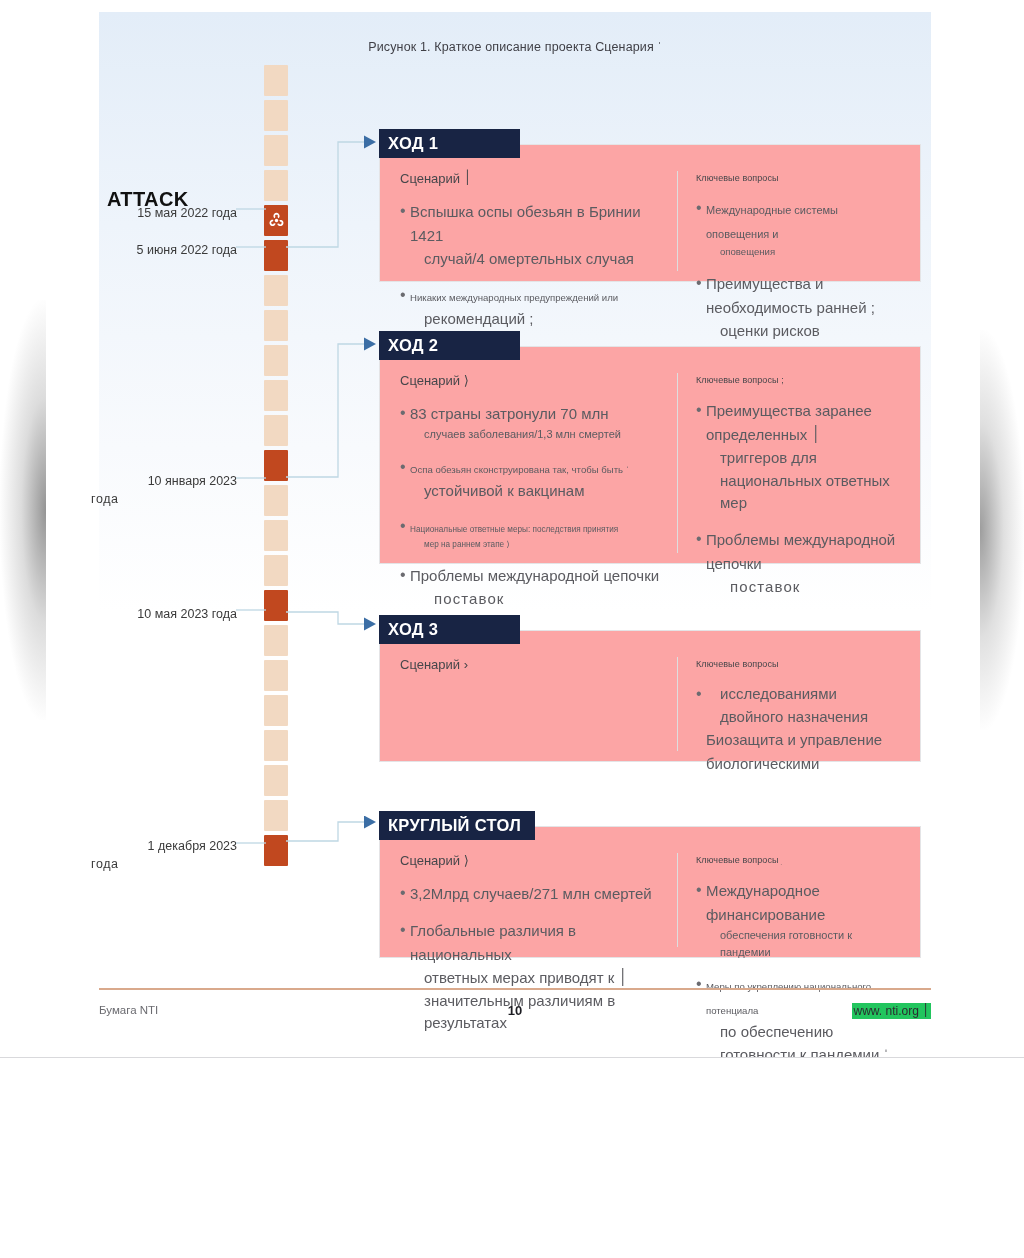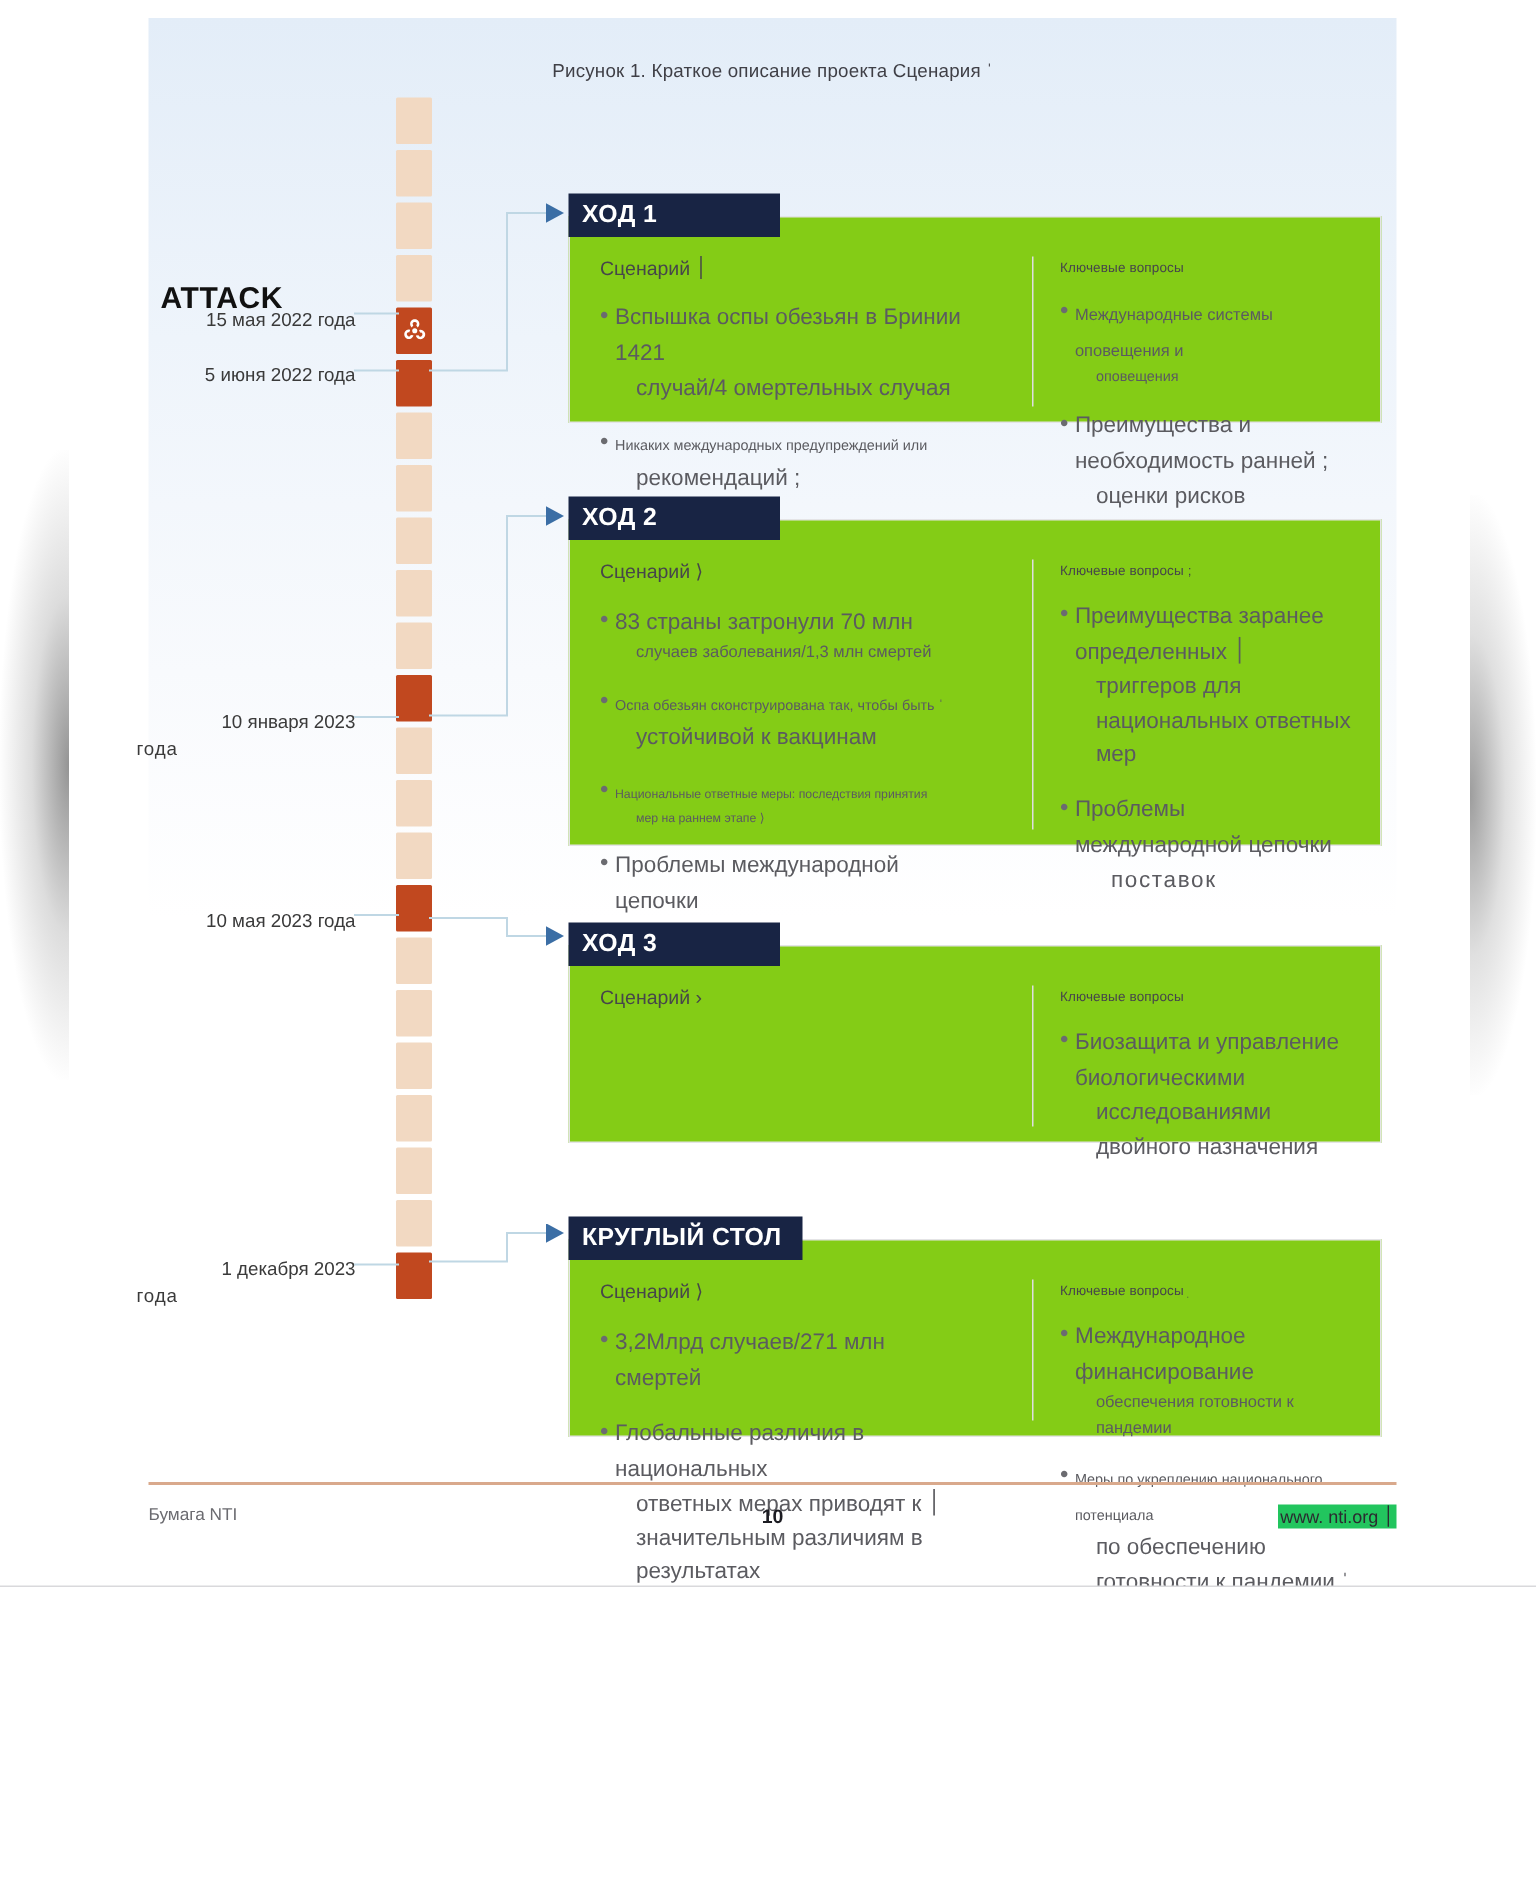--- a/index.html
+++ b/index.html
@@ -55,31 +55,31 @@
     font-size:20px;font-weight:bold;color:#111;letter-spacing:.4px;
   }
 
   
   .conn{position:absolute;pointer-events:none;}
   .conn path{fill:none;stroke:#bfd7e4;stroke-width:1.3px;}
   .conn polygon{fill:#3b6ea5;}
 
   
   .panel{
-    position:absolute;background:#84cc16;border:1px solid #e4e4e6;
+    position:absolute;background:#fca5a5;border:1px solid #e4e4e6;
     box-sizing:border-box;
   }
   .panel-hdr{
     position:absolute;left:-1px;top:-16px;height:29px;min-width:118px;
     background:#182444;color:#ffffff;
     display:flex;align-items:center;padding:0 14px 0 9px;
     font-size:16.5px;font-weight:bold;letter-spacing:.3px;
     white-space:nowrap;z-index:3;
   }
-  .panel-body{display:flex;height:100%;box-sizing:border-box;padding:26px 0 10px 0;gap:24px;}
+  .panel-body{display:flex;height:100%;box-sizing:border-box;padding:26px 0 10px 0;}
   .col-scn{width:55%;box-sizing:border-box;padding:0 14px 0 20px;}
   .col-key{
     width:45%;box-sizing:border-box;padding:0 16px 0 18px;
     border-left:1px solid #dededf;
   }
   .col-head{font-size:13px;color:#46464a;margin-bottom:14px;}
   .col-head.sm{font-size:9px;letter-spacing:.1px;margin-top:2px;}
   ul.bl{list-style:none;margin:0;padding:0;}
   ul.bl li{
     position:relative;padding-left:10px;margin-bottom:13px;
@@ -287,22 +287,22 @@
 <div class="panel" style="left:379px;top:630px;width:542px;height:132px">
   <div class="panel-hdr">ХОД 3</div>
   <div class="panel-body">
     <div class="col-scn">
       <div class="col-head">Сценарий ›</div>
     </div>
     <div class="col-key">
       <div class="col-head sm">Ключевые вопросы</div>
       <ul class="bl">
         <li>
+          <span class="s12 ind">исследованиями двойного назначения</span>
           <span class="s12">Биозащита и управление биологическими</span>
-          <span class="s12 ind">исследованиями двойного назначения</span>
         </li>
       </ul>
     </div>
   </div>
 </div>
 
 <div class="panel" style="left:379px;top:826px;width:542px;height:132px">
   <div class="panel-hdr">КРУГЛЫЙ СТОЛ</div>
   <div class="panel-body">
     <div class="col-scn">

